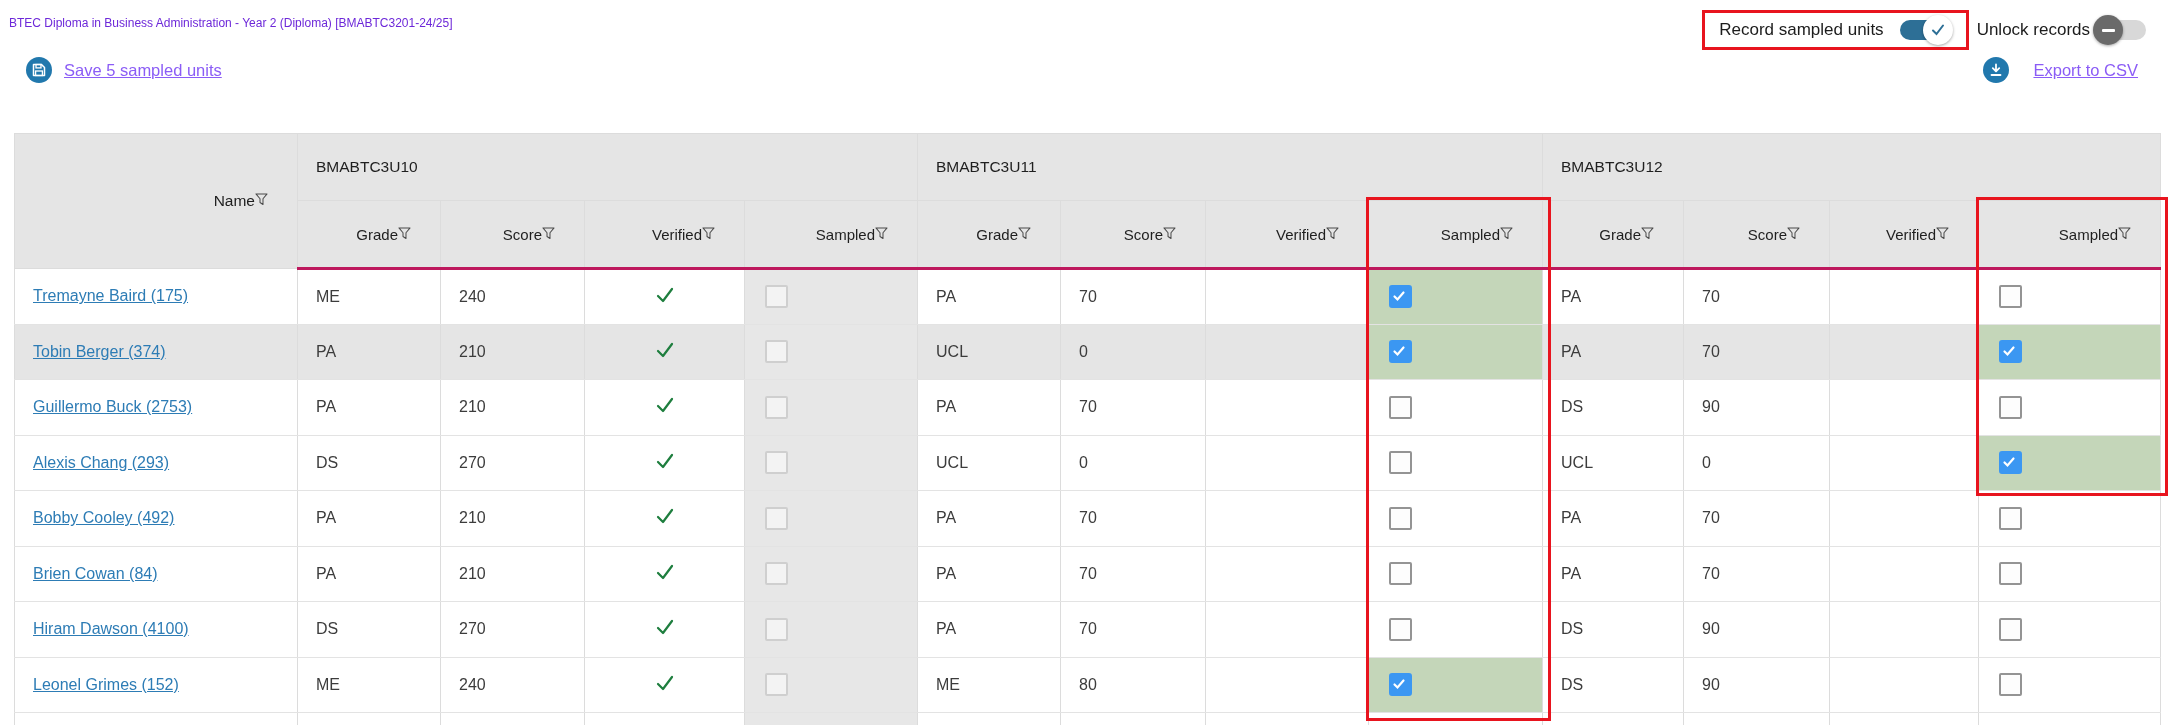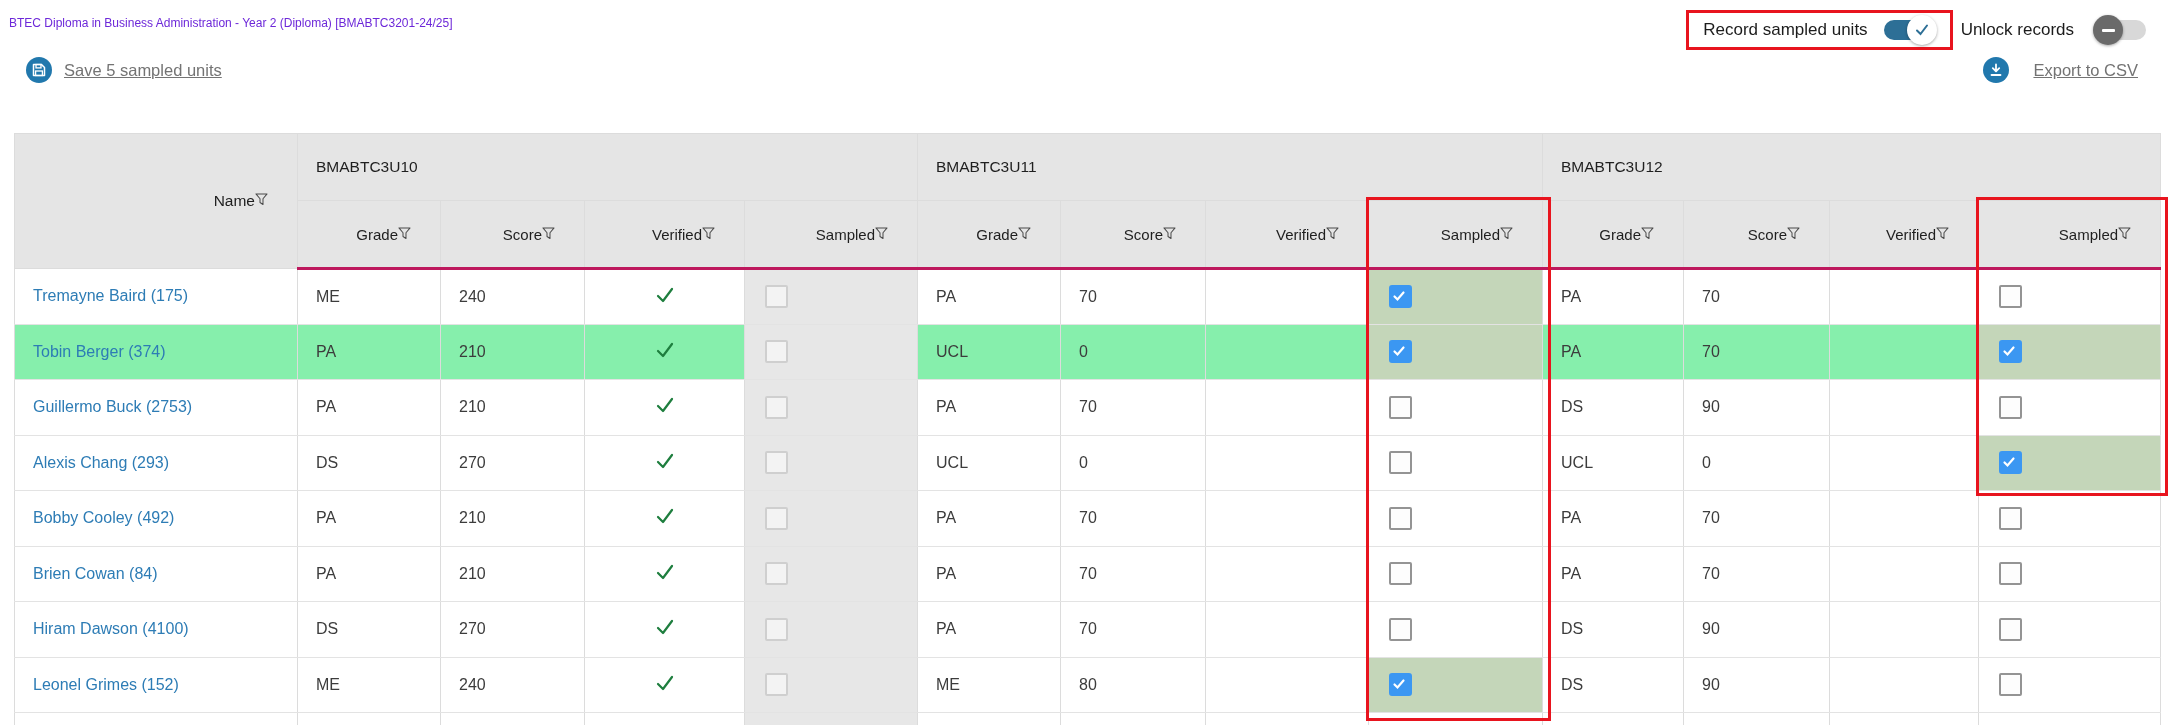--- a/index.html
+++ b/index.html
@@ -3,53 +3,53 @@
 <meta charset="utf-8">
 <style>
   html,body{margin:0;padding:0;background:#fff;}
   #page{position:relative;width:2174px;height:725px;overflow:hidden;background:#ffffff;
         font-family:"Liberation Sans","DejaVu Sans",sans-serif;color:#222;}
 
   
   .title{position:absolute;left:9px;top:16px;font-size:12px;color:#6d28d9;}
   .top-controls{position:absolute;top:10px;right:28px;display:flex;align-items:center;}
   .record-group{display:flex;align-items:center;gap:16px;border:3px solid #e8141e;padding:7px 12px 7px 14px;}
-  .unlock-group{display:flex;align-items:center;gap:18px;margin-left:8px;}
+  .unlock-group{display:flex;align-items:center;gap:2px;margin-left:8px;}
   .toggle-label{font-size:17px;color:#1c1c1c;white-space:nowrap;}
   .toggle{position:relative;width:46px;height:20px;border-radius:10px;cursor:pointer;flex:0 0 auto;}
   .toggle.on{background:#2d6f96;margin-right:8px;}
   .toggle.off{background:#d8d8d8;margin-left:8px;}
   .thumb{position:absolute;top:-5px;width:30px;height:30px;border-radius:50%;
          display:flex;align-items:center;justify-content:center;box-shadow:0 1px 3px rgba(0,0,0,.35);}
   .toggle.on .thumb{right:-7px;background:#ffffff;}
   .toggle.off .thumb{left:-7px;background:#6a6a6a;}
   .minus-bar{width:13px;height:3px;background:#fff;border-radius:1px;}
 
   .link-row-left{position:absolute;left:26px;top:57px;display:flex;align-items:center;gap:12px;}
   .link-row-right{position:absolute;right:36px;top:57px;display:flex;align-items:center;gap:24px;}
   .icon-circle{width:26px;height:26px;border-radius:50%;background:#2178ad;display:flex;
                align-items:center;justify-content:center;flex:0 0 auto;cursor:pointer;}
-  .blue-link{font-size:16.5px;color:#737373;text-decoration:underline;cursor:pointer;}
+  .blue-link{font-size:16.5px;color:#8b5cf6;text-decoration:underline;cursor:pointer;}
 
   
   table{position:absolute;left:14px;top:133px;width:2146px;border-collapse:collapse;table-layout:fixed;}
   table,th,td{border:1px solid #dcdcdc;}
   table{border:1px solid #c6c6c6;}
   th{background:#e5e5e5;font-weight:normal;color:#1f1f1f;text-align:left;}
   tr.group-h th{height:64px;font-size:15.5px;padding-left:18px;}
   tr.sub-h th{height:64px;font-size:15px;border-bottom:3px solid #be185d;}
   th.name-h{vertical-align:middle;}
   .h-flex{display:flex;align-items:center;justify-content:flex-end;padding:0 28px 0 18px;}
   tr.data-r{height:55.5px;}
   tr.data-r td{border-top:1px solid #e3e3e3;border-bottom:1px solid #e3e3e3;font-size:16px;color:#3c3c3c;background:#fff;}
   td.c-name,td.c-grade,td.c-score{padding-left:18px;}
   td.c-verified{text-align:center;padding:0;}
-  a.student{color:#2d7cb5;cursor:pointer;}
-
-  tr.sel-true td{background:#86efac;}
+  a.student{color:#2d7cb5;text-decoration:underline;cursor:pointer;}
+
+  tr.sel-true td{background:#e5e5e5;}
 
   td.c-sampled{padding-left:20px;}
   .cb{display:inline-block;width:19px;height:19px;border:2px solid #949494;border-radius:2px;
       background:#fdfdfd;vertical-align:middle;line-height:0;}
   .cb svg{display:none;margin:2px 0 0 1px;}
   td.c-sampled.state-disabled{background:#e7e7e7;}
   td.c-sampled.state-disabled .cb{border-color:#cfcfcf;background:#f3f3f3;}
   td.c-sampled.state-checked{background:#c4d6b9;}
   td.c-sampled.state-checked .cb{background:#3b97f2;border-color:#3b97f2;border-radius:3px;}
   td.c-sampled.state-checked .cb svg{display:block;}

